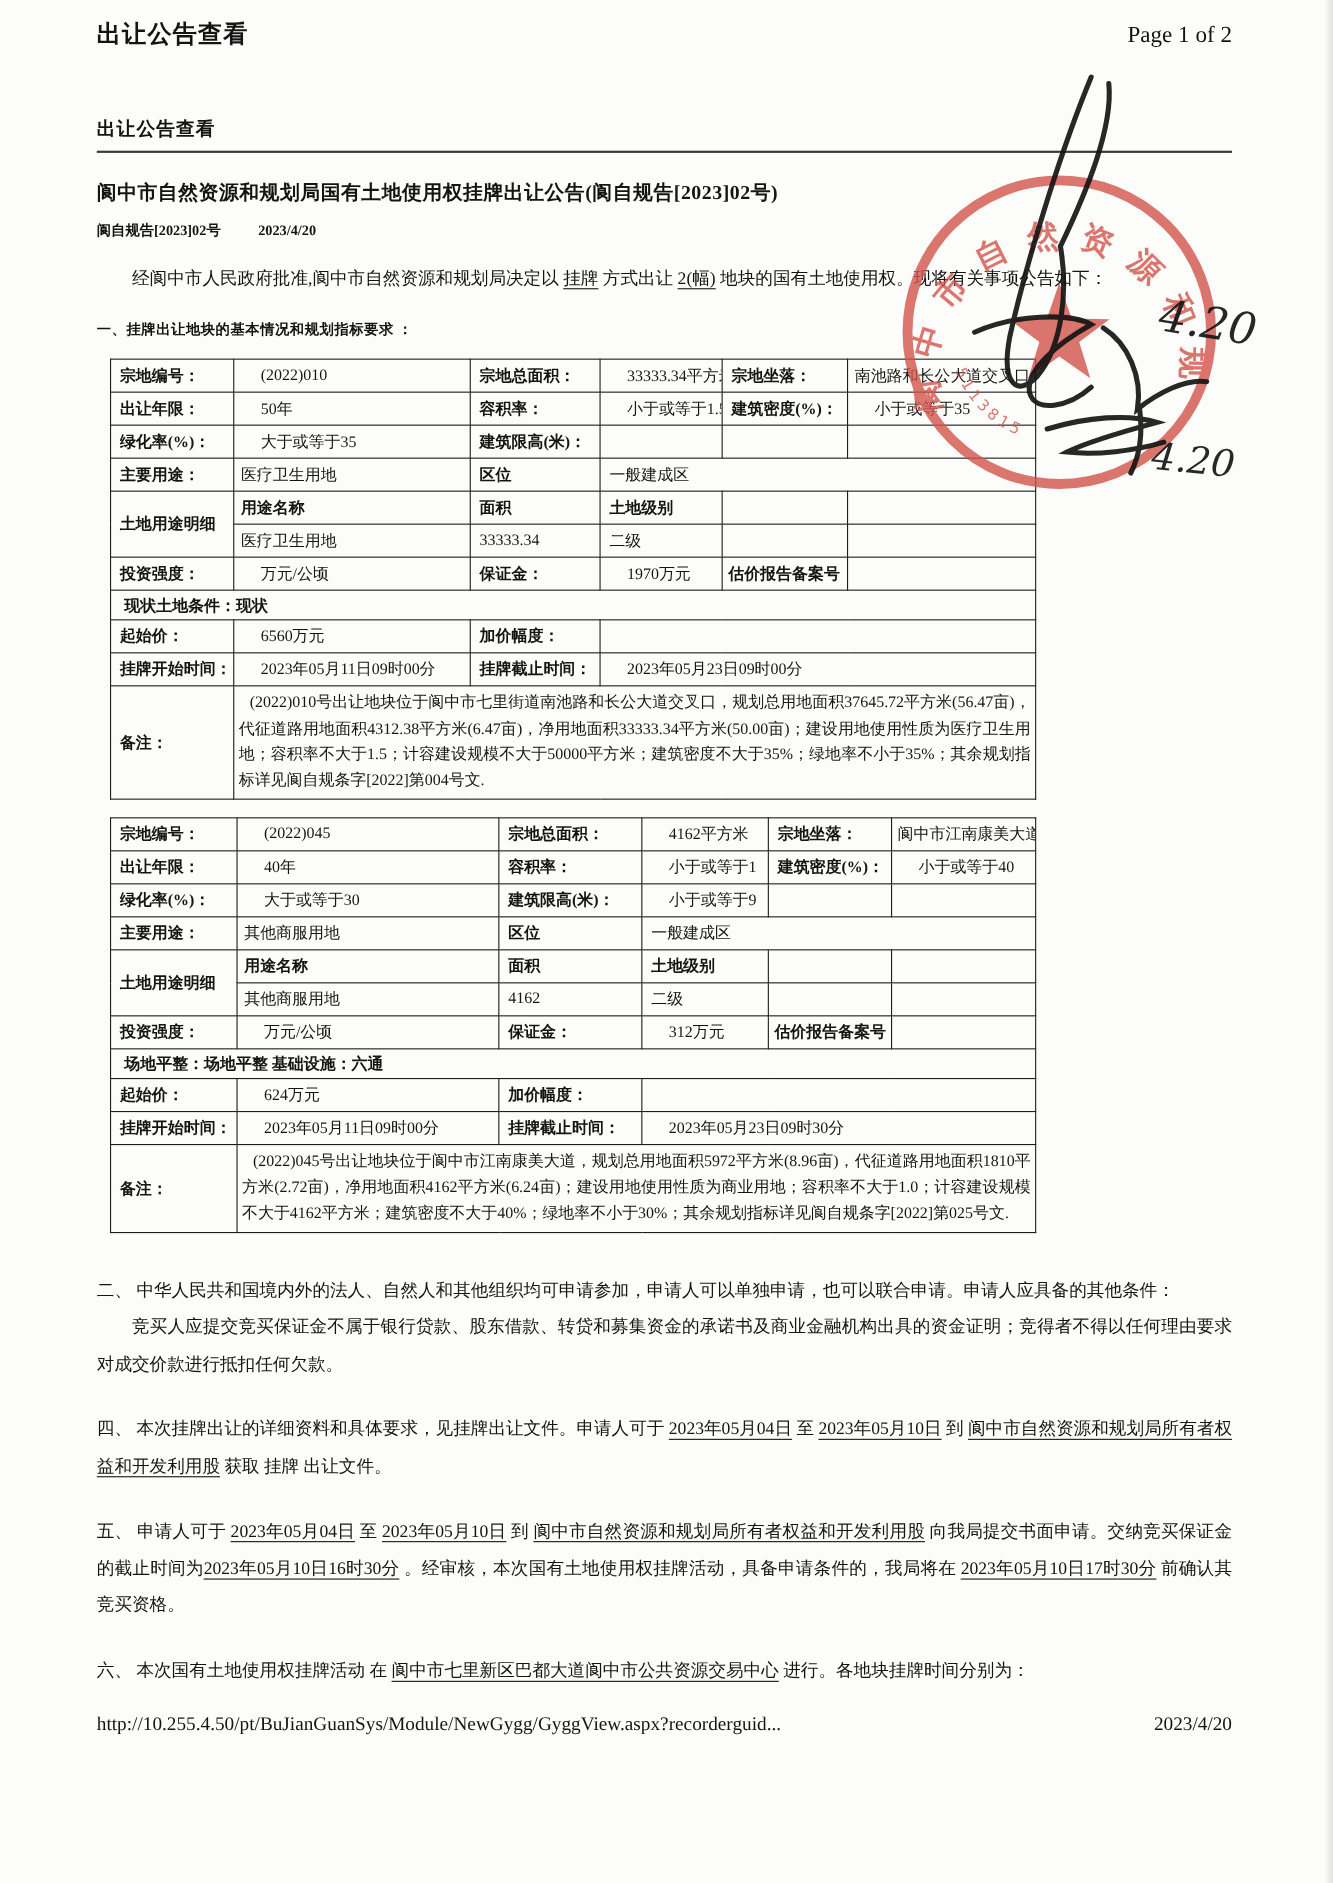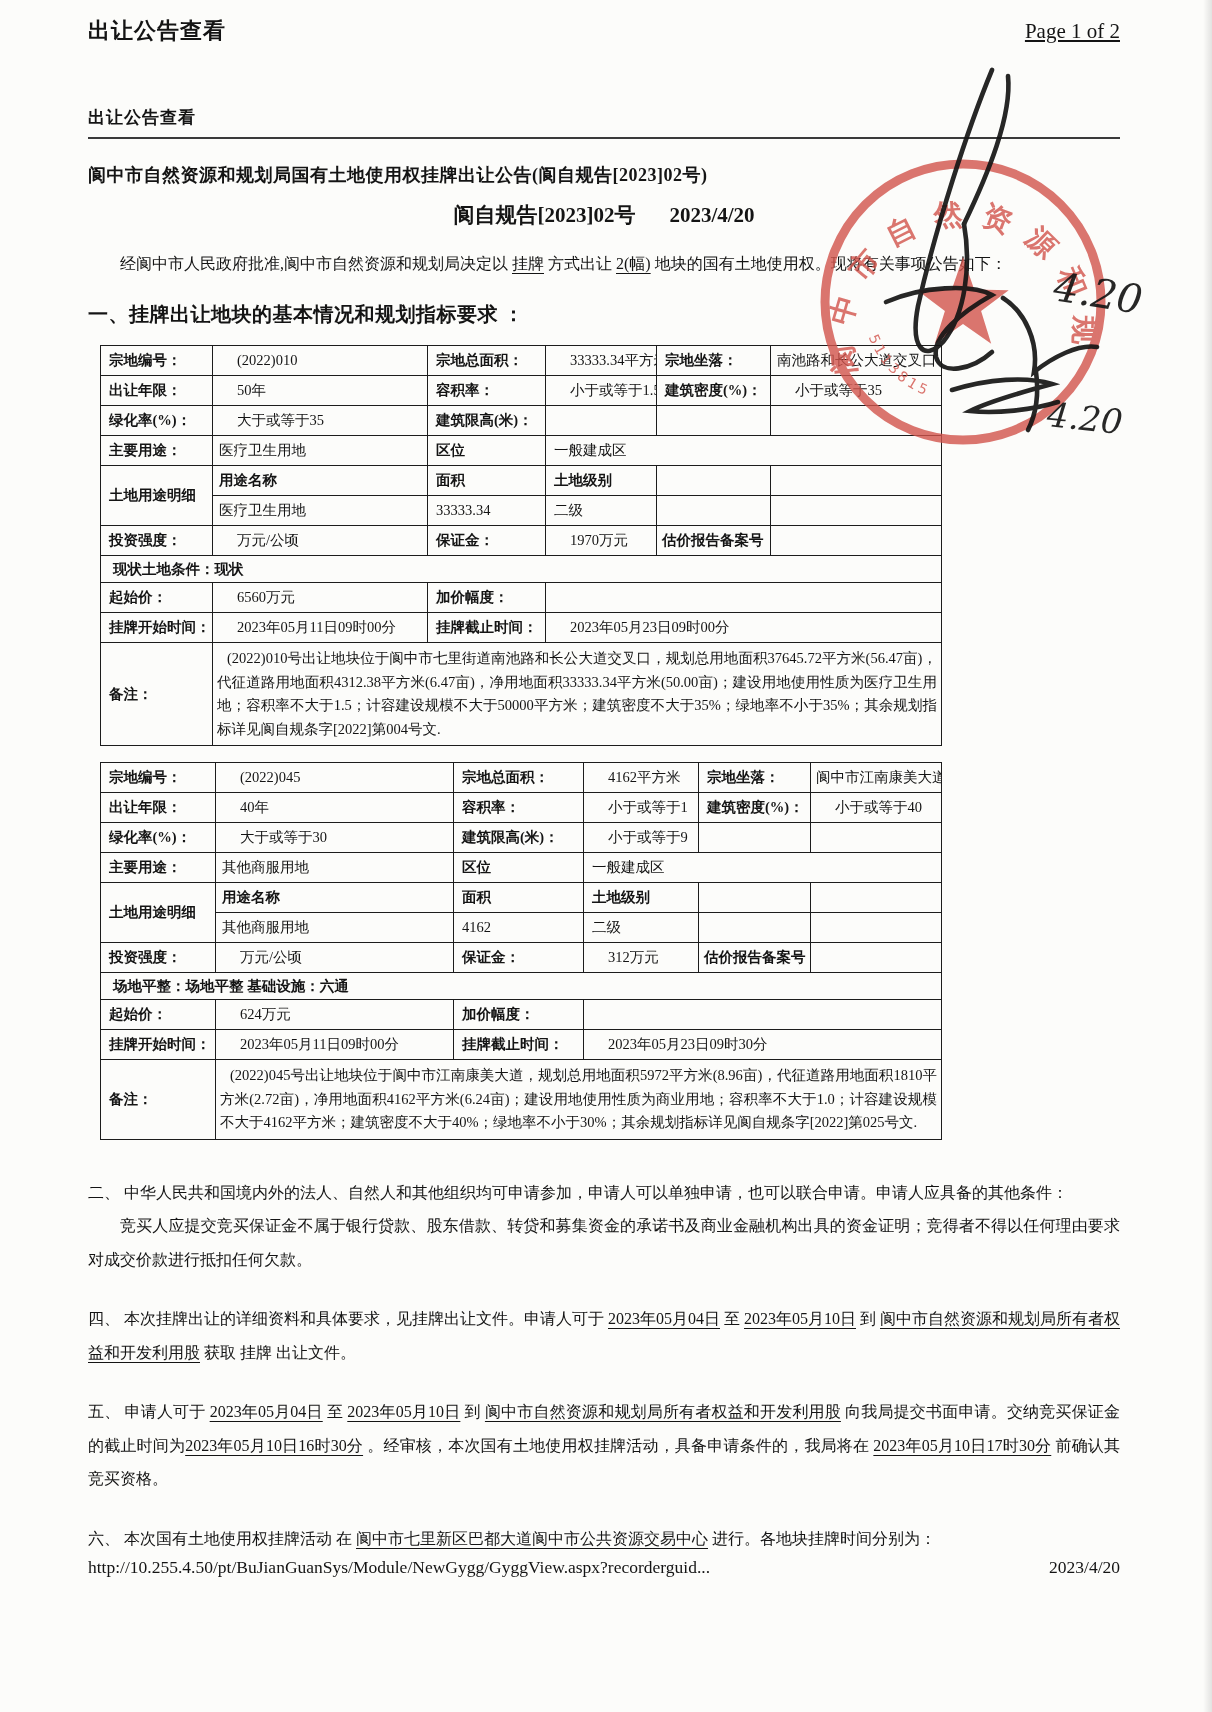--- a/index.html
+++ b/index.html
@@ -11,30 +11,30 @@
     font-family:"Liberation Serif","DejaVu Serif",serif;
     color:#141414;
     overflow:hidden;
   }
   .page::after{content:"";position:absolute;right:0;top:0;bottom:0;width:9px;
     background:linear-gradient(to right, rgba(0,0,0,0), rgba(0,0,0,0.10));pointer-events:none;}
   .content{position:relative;padding:16px 92px 0 88px;}
   
   .print-head{display:flex;justify-content:space-between;align-items:baseline;}
   .print-head .lh{font-size:22px;font-weight:700;letter-spacing:1px;}
-  .print-head .rh{font-size:21px;text-decoration:underline;}
+  .print-head .rh{font-size:21px;}
   
   .doc-sec-head{margin-top:60px;font-size:17px;font-weight:700;letter-spacing:1px;}
   .rule{height:0;border-top:2px solid #3a3a3a;margin-top:8px;}
   .doc-title{margin-top:24px;text-align:left;font-size:18px;font-weight:700;letter-spacing:.5px;}
-  .doc-no-line{margin-top:14px;text-align:center;font-size:21px;font-weight:700;}
+  .doc-no-line{margin-top:14px;text-align:left;font-size:13px;font-weight:700;}
   .doc-no-line .gap{display:inline-block;width:34px;}
   .intro{margin-top:18px;font-size:16px;line-height:33px;text-align:justify;text-indent:2em;}
   u,.u{text-decoration:underline;text-underline-offset:4px;text-decoration-thickness:1px;}
-  .h1{margin-top:21px;font-size:20px;font-weight:600;letter-spacing:.5px;}
+  .h1{margin-top:21px;font-size:13px;font-weight:600;letter-spacing:.5px;}
   
   table.t{border-collapse:collapse;margin-top:17px;margin-left:12px;width:841px;table-layout:fixed;font-size:14.5px;}
   table.t td{border:1.5px solid #1c1c1c;height:27px;padding:1px 8px;overflow:hidden;white-space:nowrap;}
   table.t td.lbl{font-weight:700;}
   table.t td.val{padding-left:24px;}
   table.t td.note{font-weight:700;padding-left:12px;}
   table.t td.remark{white-space:normal;line-height:23.5px;text-align:justify;padding:4px 4px;font-weight:400;}
   table.t .remark-ind{display:inline-block;width:10px;}
   
   .secs{margin-top:36px;font-size:16px;line-height:33.5px;text-align:justify;}

